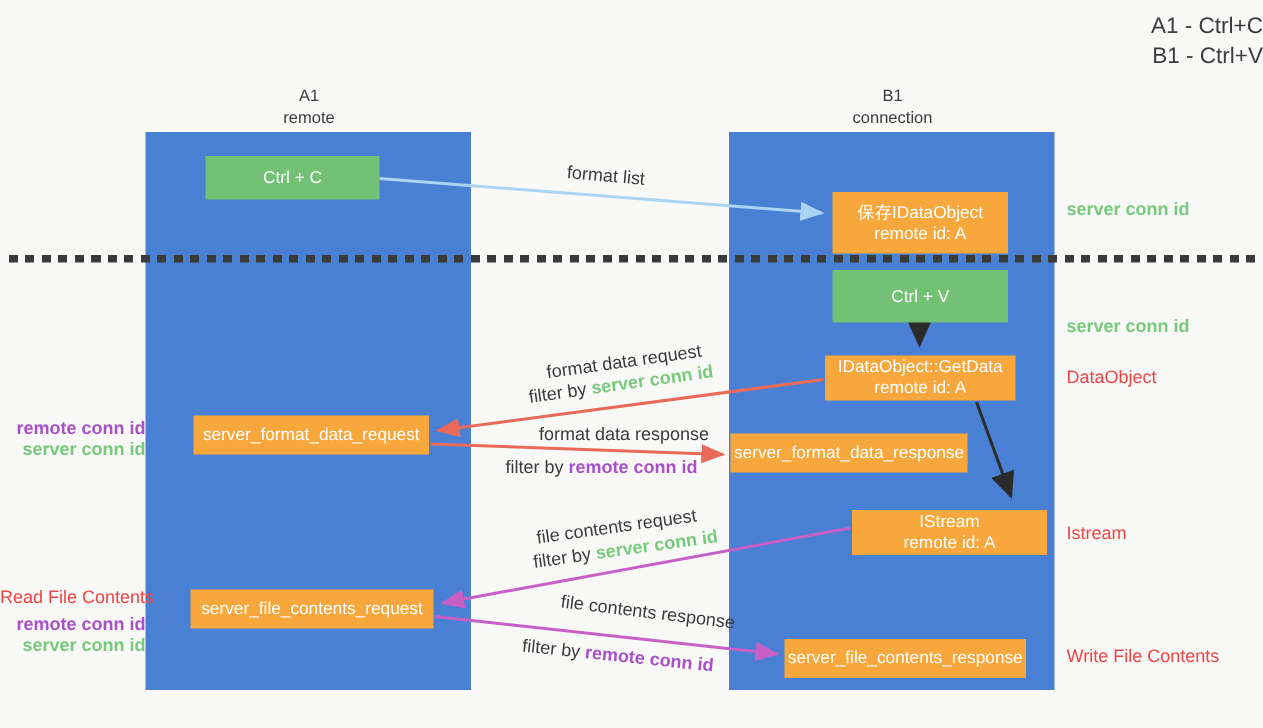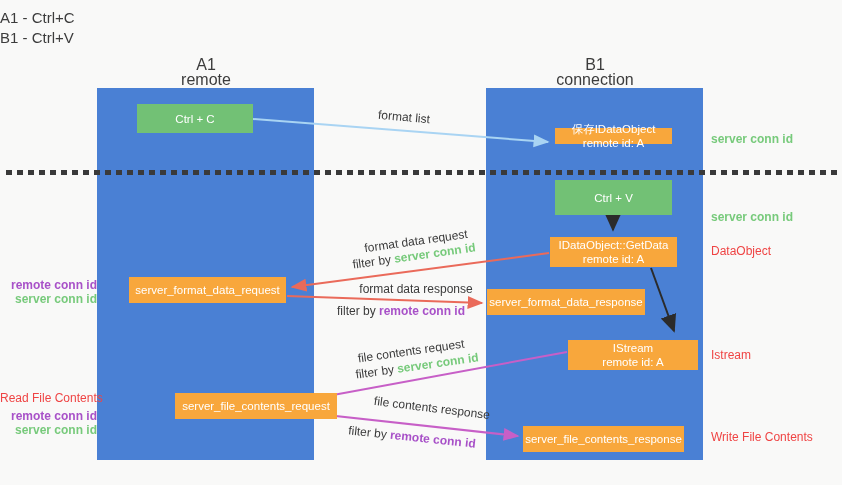--- a/index.html
+++ b/index.html
@@ -1,21 +1,21 @@
 <!DOCTYPE html>
 <html><head>
 <meta charset="utf-8">
 <style>
   html,body{margin:0;padding:0;background:#f9f9f8;font-family:"Liberation Sans",sans-serif;}
   .canvas{position:relative;width:842px;height:485px;background:#f9f9f8;overflow:hidden;}
   .abs{position:absolute;}
 
-  .title{left:0;right:0;top:8px;text-align:left;color:#3c3c3c;font-size:15px;line-height:20px;}
+  .title{left:0;right:0;top:8px;text-align:right;color:#3c3c3c;font-size:15px;line-height:20px;}
 
-  .col-header{width:140px;text-align:center;color:#3c3c3c;font-size:16px;line-height:15px;top:57px;}
+  .col-header{width:140px;text-align:center;color:#3c3c3c;font-size:11px;line-height:15px;top:57px;}
   .lifeline{top:88px;width:217px;height:372px;background:#4a80d4;}
 
   .dashline{top:170px;left:6px;right:4px;height:5px;
     background:repeating-linear-gradient(90deg,#3a3a3a 0 6px,rgba(0,0,0,0) 6px 11px);}
 
   svg.overlay{position:absolute;left:0;top:0;width:842px;height:485px;pointer-events:none;}
 
   .node{color:#fff;font-size:11.5px;display:flex;flex-direction:column;align-items:center;
         justify-content:center;text-align:center;line-height:14px;box-sizing:border-box;}
   .green{background:#72c175;}
@@ -75,21 +75,21 @@
     <line x1="567" y1="352" x2="295" y2="402" stroke="#c75fc7" stroke-width="2" marker-end="url(#m-mag)"></line>
     <line x1="290" y1="411" x2="518" y2="436" stroke="#c75fc7" stroke-width="2" marker-end="url(#m-mag)"></line>
   </svg>
 
   <div class="abs dashline"></div>
 
   <div class="abs node green" style="left:137px;top:104px;width:116px;height:29px;">
     <span>Ctrl + C</span>
   </div>
 
-  <div class="abs node orange" style="left:555px;top:128px;width:117px;height:16px;">
+  <div class="abs node orange" style="left:555px;top:128px;width:117px;height:41px;">
     <span>保存IDataObject</span>
     <span>remote id: A</span>
   </div>
 
   <div class="abs node green" style="left:555px;top:180px;width:117px;height:35px;">
     <span>Ctrl + V</span>
   </div>
 
   <div class="abs node orange" style="left:550px;top:237px;width:127px;height:30px;">
     <span>IDataObject::GetData</span>
@@ -102,21 +102,21 @@
 
   <div class="abs node orange" style="left:129px;top:277px;width:157px;height:26px;">
     <span>server_format_data_request</span>
   </div>
 
   <div class="abs node orange" style="left:568px;top:340px;width:130px;height:30px;">
     <span>IStream</span>
     <span>remote id: A</span>
   </div>
 
-  <div class="abs node orange" style="left:127px;top:393px;width:162px;height:26px;margin-left:48px;">
+  <div class="abs node orange" style="left:127px;top:393px;width:162px;height:26px;">
     <span>server_file_contents_request</span>
   </div>
 
   <div class="abs node orange" style="left:523px;top:426px;width:161px;height:26px;">
     <span>server_file_contents_response</span>
   </div>
 
   <div class="abs mid-label ctr" style="left:404px;top:117px;transform:translate(-50%,-50%) rotate(5deg);">format list</div>
 
   <div class="abs mid-label ctr" style="left:416px;top:241px;transform:translate(-50%,-50%) rotate(-8deg);">format data request</div>

